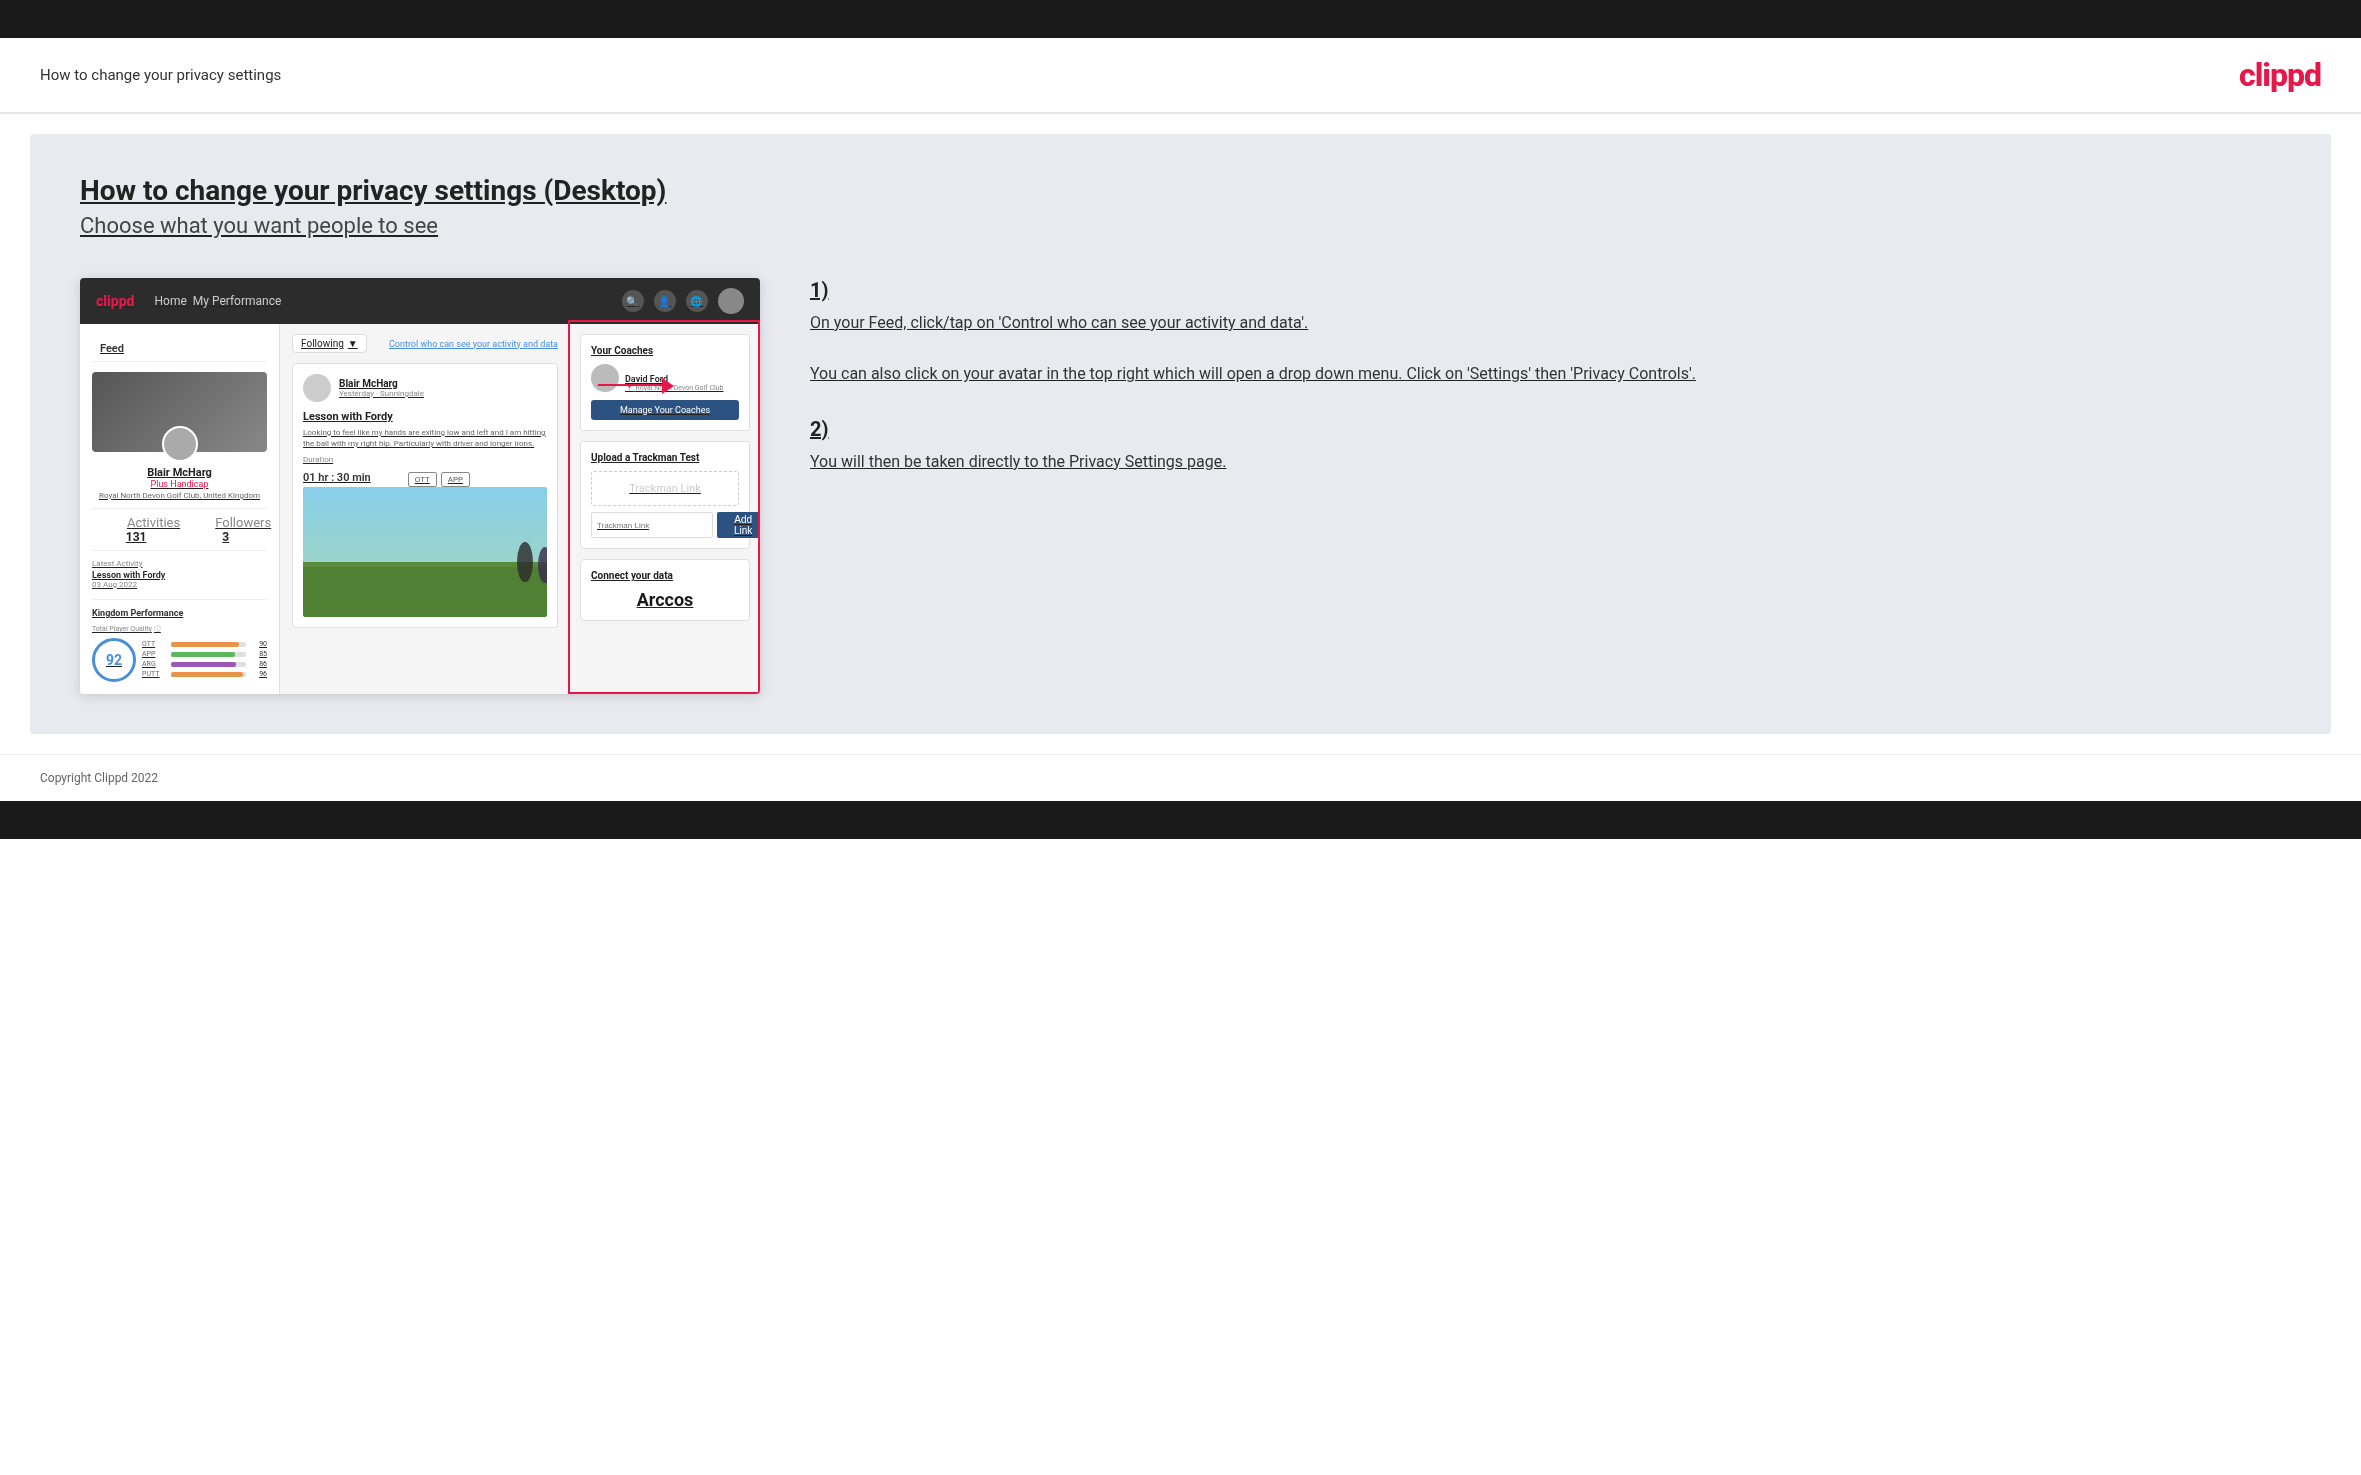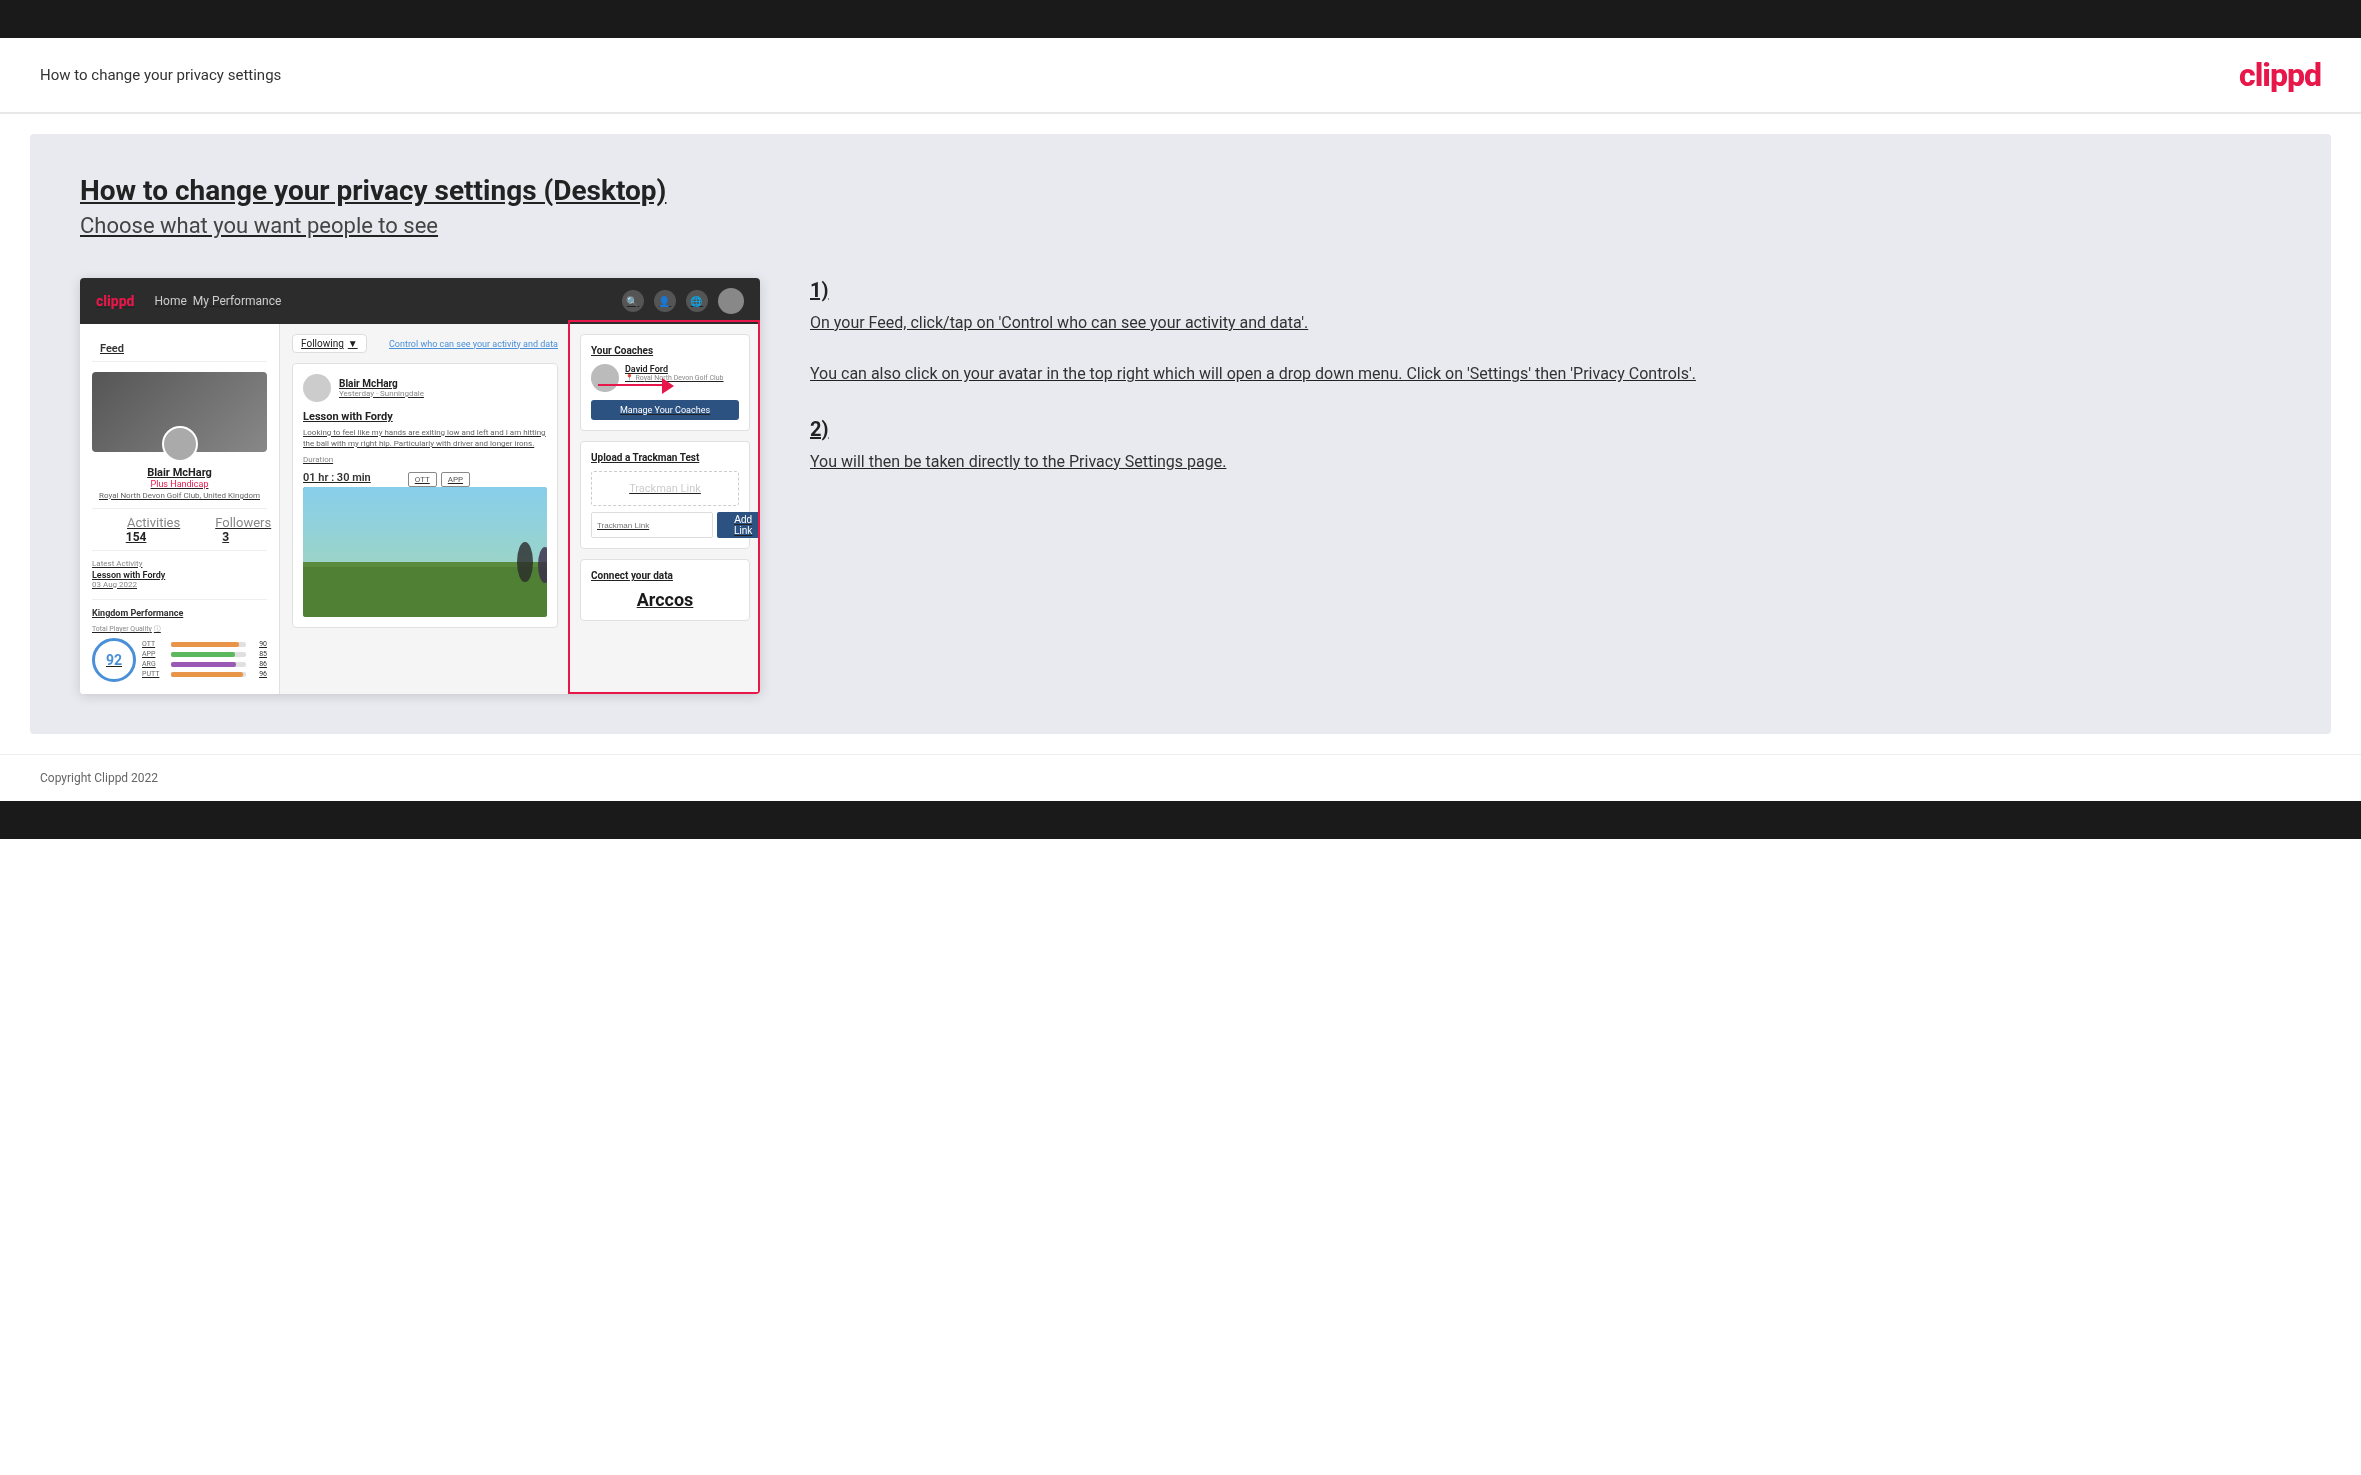--- a/index.html
+++ b/index.html
@@ -312,21 +312,21 @@
     .app-coaches-box {
       background: #fff;
       border: 1px solid #e0e0e0;
       border-radius: 4px;
       padding: 10px;
       position: relative;
     }
     .app-coaches-title { font-size: 10px; font-weight: 700; margin-bottom: 8px; }
     .app-coach-row {
       display: flex;
-      align-items: flex-start;
+      align-items: flex-end;
       gap: 6px;
       margin-bottom: 8px;
     }
     .app-coach-avatar {
       width: 28px;
       height: 28px;
       background: #bbb;
       border-radius: 50%;
     }
     .app-coach-name { font-size: 9px; font-weight: 600; }
@@ -474,21 +474,21 @@
 
           <div class="app-profile-info">
             <div class="app-profile-name">Blair McHarg</div>
             <div class="app-profile-level">Plus Handicap</div>
             <div class="app-profile-club">Royal North Devon Golf Club, United Kingdom</div>
           </div>
 
           <div class="app-stats">
             <div class="app-stat">
               <div class="app-stat-label">Activities</div>
-              <div class="app-stat-value">154</div>
+              <div class="app-stat-value">131</div>
             </div>
             <div class="app-stat">
               <div class="app-stat-label">Followers</div>
               <div class="app-stat-value">3</div>
             </div>
             <div class="app-stat">
               <div class="app-stat-label">Following</div>
               <div class="app-stat-value">4</div>
             </div>
           </div>

